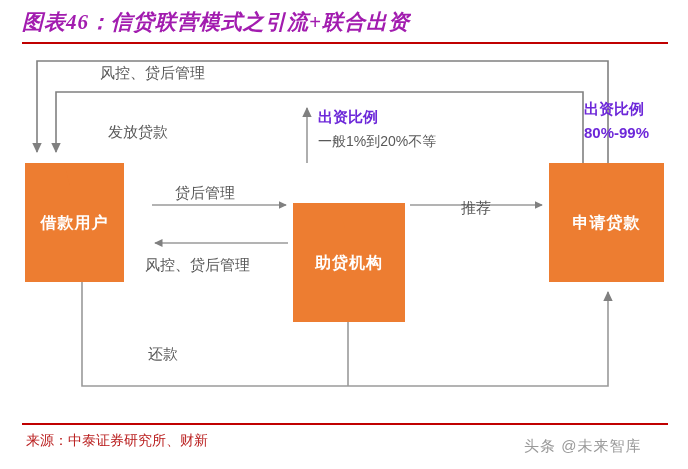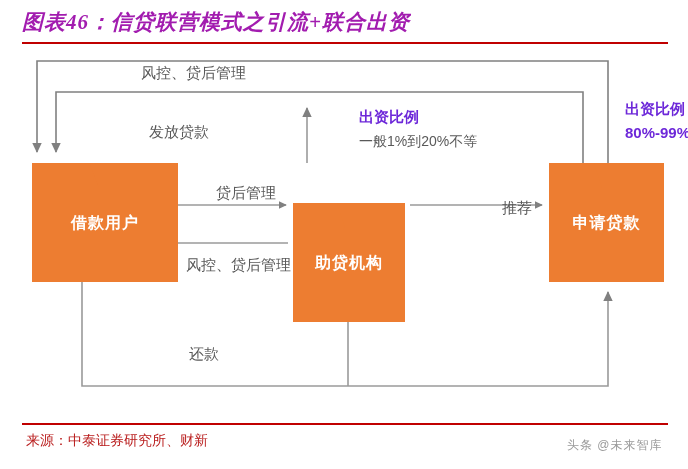--- a/index.html
+++ b/index.html
@@ -25,39 +25,39 @@
   .foot-rule{
     position:absolute;left:22px;top:423px;width:646px;height:1.5px;
     background:#C00000;
   }
   .source{
     position:absolute;left:26px;top:432px;
     font-family:"Liberation Serif","DejaVu Serif",serif;
     font-size:14px;color:#b91c1c;white-space:nowrap;
   }
   .watermark{
-    position:absolute;left:567px;top:437px;
-    font-size:12px;color:#9a9a9a;white-space:nowrap;letter-spacing:1px;
+    position:absolute;left:524px;top:437px;
+    font-size:15px;color:#9a9a9a;white-space:nowrap;letter-spacing:1px;
   }
 
   
   .folder{position:absolute;}
   .folder .shape{
     position:absolute;left:0;top:0;width:100%;height:100%;
     background:#ED7D31;
   }
   .folder .lbl{
     position:absolute;left:0;right:0;top:50%;
     transform:translateY(-46%);
     text-align:center;color:#ffffff;font-weight:bold;
     font-size:16px;letter-spacing:1px;
   }
 
   
-  .dt{position:absolute;white-space:nowrap;color:#595959;font-size:14px;margin-left:41px;}
+  .dt{position:absolute;white-space:nowrap;color:#595959;font-size:14px;}
   .dt.big{font-size:15px;}
   .dt.bold{font-weight:bold;color:#6d28d9;font-size:15px;}
 
   svg.lines{position:absolute;left:0;top:0;width:688px;height:469px;overflow:visible;}
 </style>
 </head>
 <body>
 
 <div id="stage">
 
@@ -103,21 +103,21 @@
 
     <g>
       <path d="M288,243 L155,243" fill="none" stroke="#9a9a9a" stroke-width="1.6" marker-end="url(#ah-l)"></path>
     </g>
 
     <g>
       <path d="M410,205 L542,205" fill="none" stroke="#9a9a9a" stroke-width="1.6" marker-end="url(#ah-r)"></path>
     </g>
   </svg>
 
-  <div class="folder" style="left:32px;top:163px;width:146px;height:119px;">
+  <div class="folder" style="left:25px;top:163px;width:99px;height:119px;">
     <svg class="shape" viewBox="0 0 122 119" preserveAspectRatio="none">
       <path d="M0,0 L48,0 L56,25 L122,25 L122,119 L0,119 Z" fill="#ED7D31"></path>
     </svg>
     <div class="lbl">借款用户</div>
   </div>
 
   <div class="folder" style="left:293px;top:163px;width:112px;height:119px;margin-top:40px;">
     <svg class="shape" viewBox="0 0 112 119" preserveAspectRatio="none">
       <path d="M0,0 L44,0 L52,25 L112,25 L112,119 L0,119 Z" fill="#ED7D31"></path>
     </svg>

